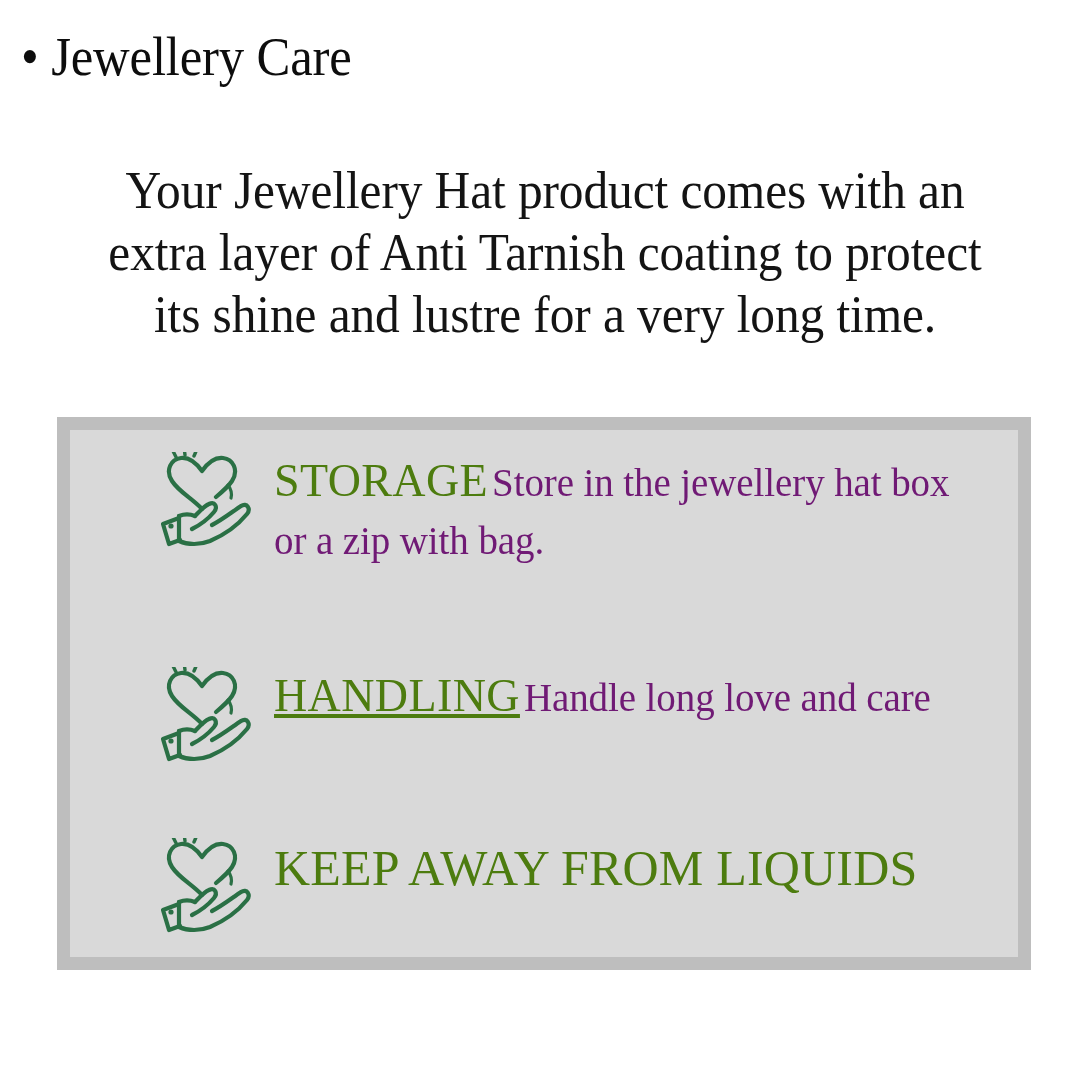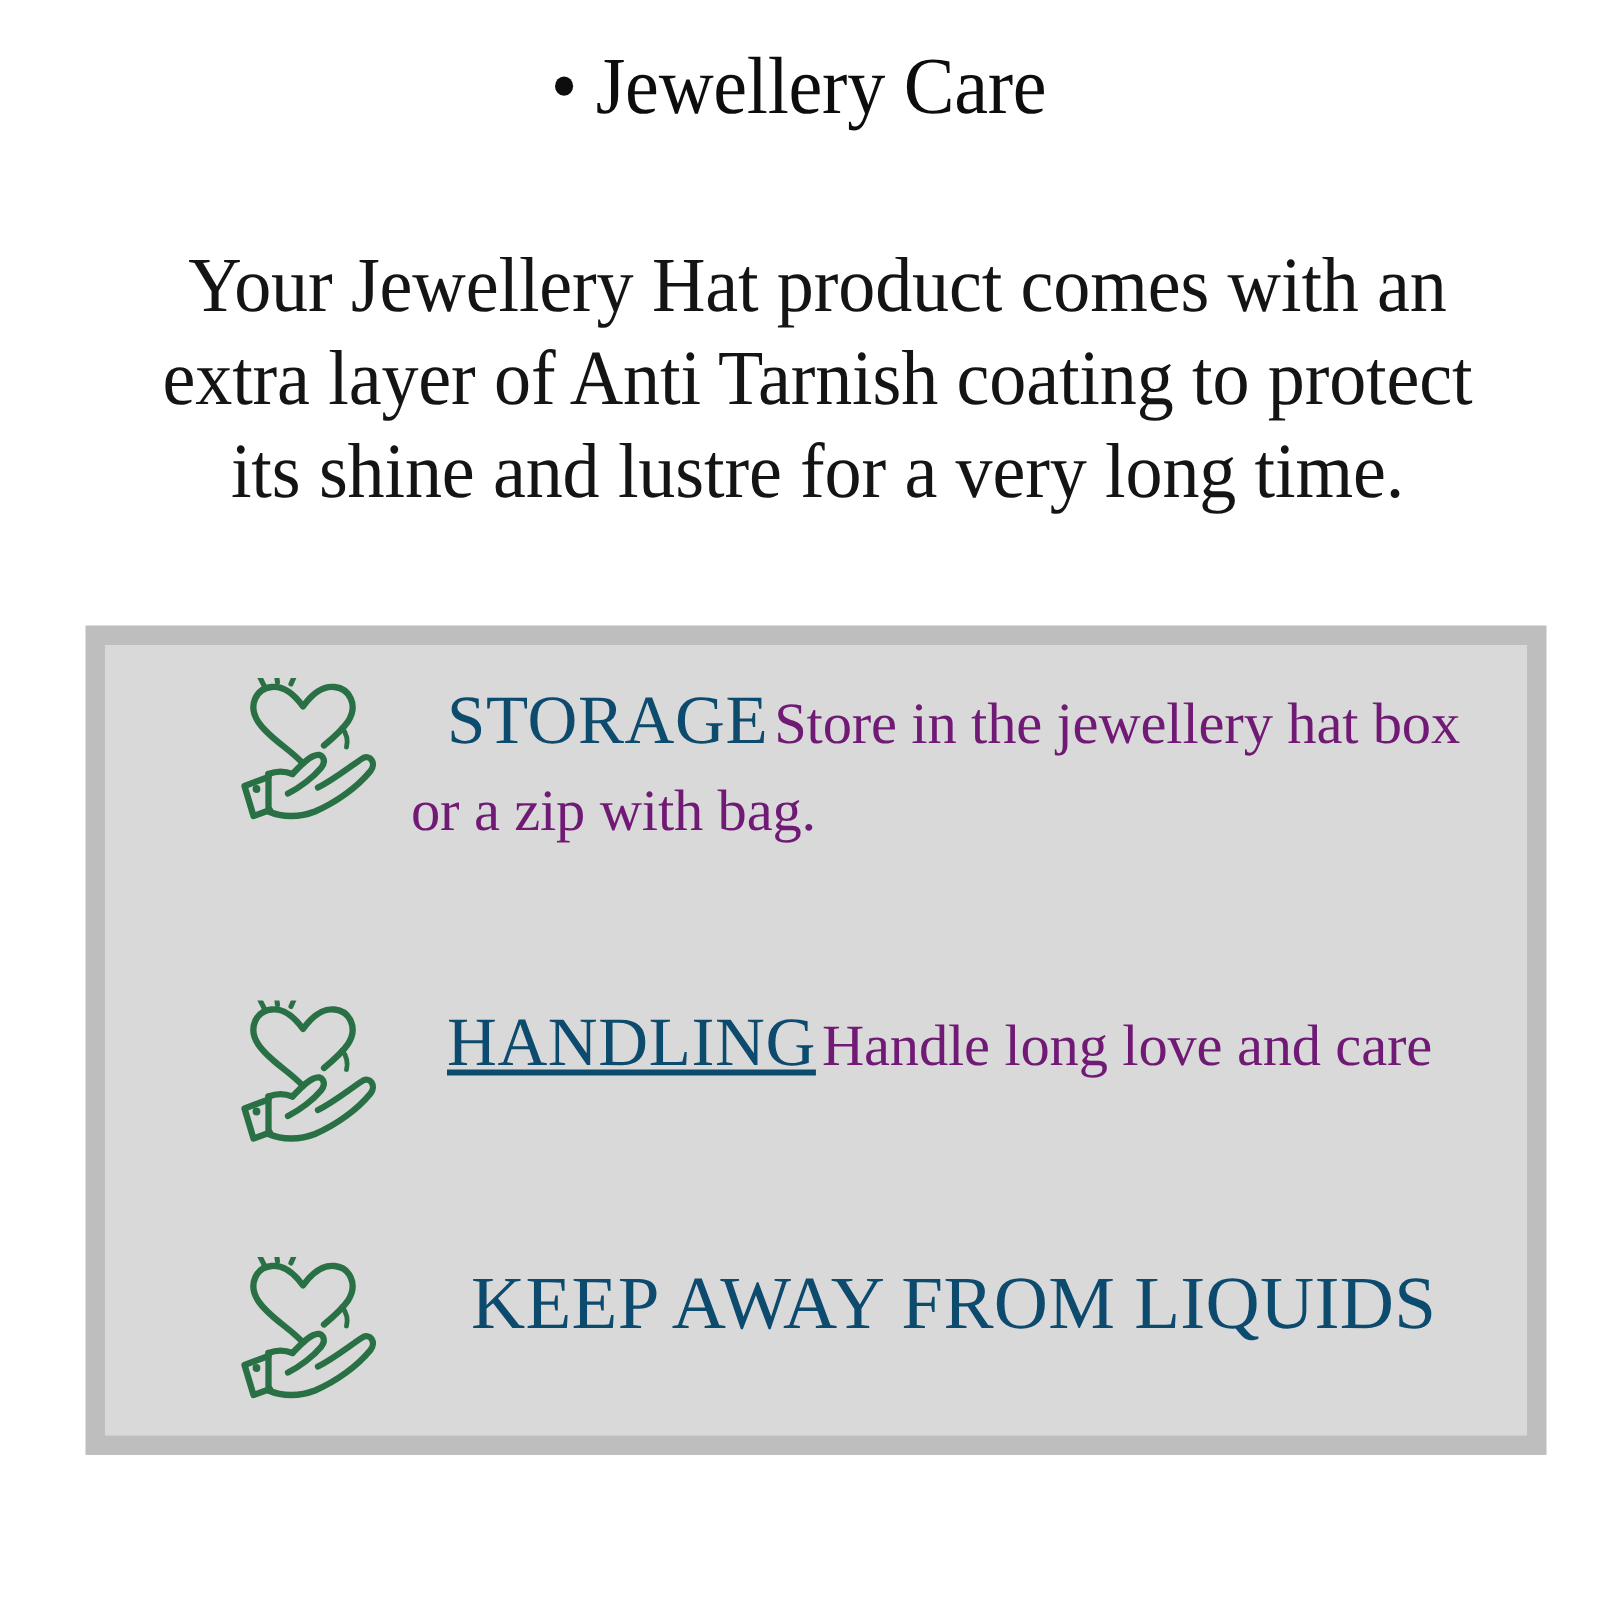--- a/index.html
+++ b/index.html
@@ -21,21 +21,21 @@
     width: 1080px;
     height: 1080px;
   }
 
   
   .title-row {
     position: absolute;
     left: 0;
     top: 28px;
     width: 1044px;
-    text-align: center;
+    text-align: left;
     white-space: nowrap;
   }
   .title-text {
     display: inline-block;
     font-family: "Liberation Serif", "DejaVu Serif", serif;
     font-size: 54px;
     font-weight: 400;
     color: #0d0d0d;
     letter-spacing: -0.2px;
     line-height: 1.1;
@@ -81,41 +81,40 @@
 
   
   .care-row {
     position: absolute;
     display: flex;
     align-items: flex-start;
     left: 82px;
   }
   .care-row.r0 { top: 22px; }
   .care-row.r1 { top: 237px; }
-  .care-row.r2 { top: 408px; gap: 16px; }
+  .care-row.r2 { top: 408px; }
 
   .care-icon {
     width: 104px;
     height: 98px;
     flex: 0 0 104px;
     margin-right: 18px;
   }
   .care-icon svg { display: block; width: 104px; height: 98px; }
 
   .care-text { padding-top: 2px; }
 
   .care-heading {
     font-size: 46px;
     line-height: 52px;
-    color: #0c4a6e;
+    color: #4d7c0f;
     letter-spacing: 0.4px;
     white-space: nowrap;
     transform: scaleX(0.97);
     transform-origin: left center;
-    margin-left: 24px;
   }
   .care-heading.big {
     font-size: 50px;
     line-height: 56px;
     letter-spacing: 0.2px;
   }
   .care-desc {
     font-size: 39px;
     line-height: 58px;
     color: #701a75;

